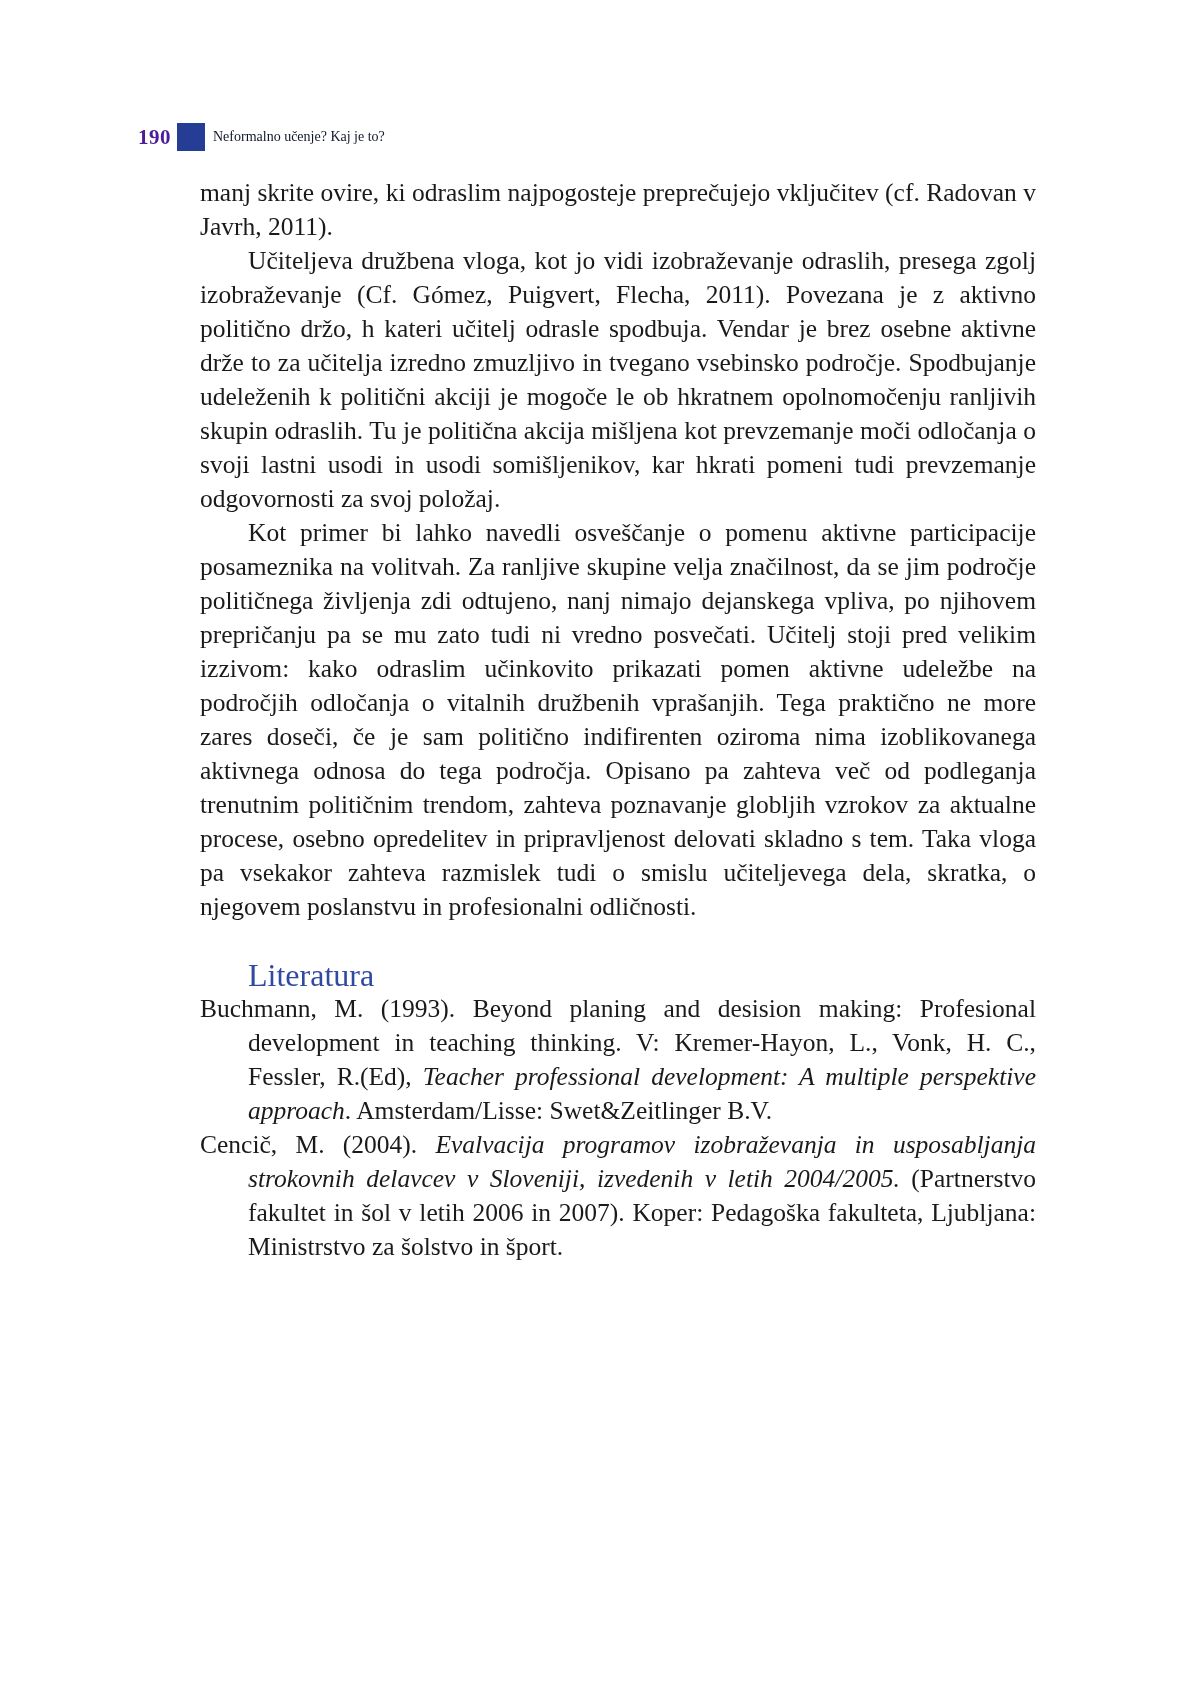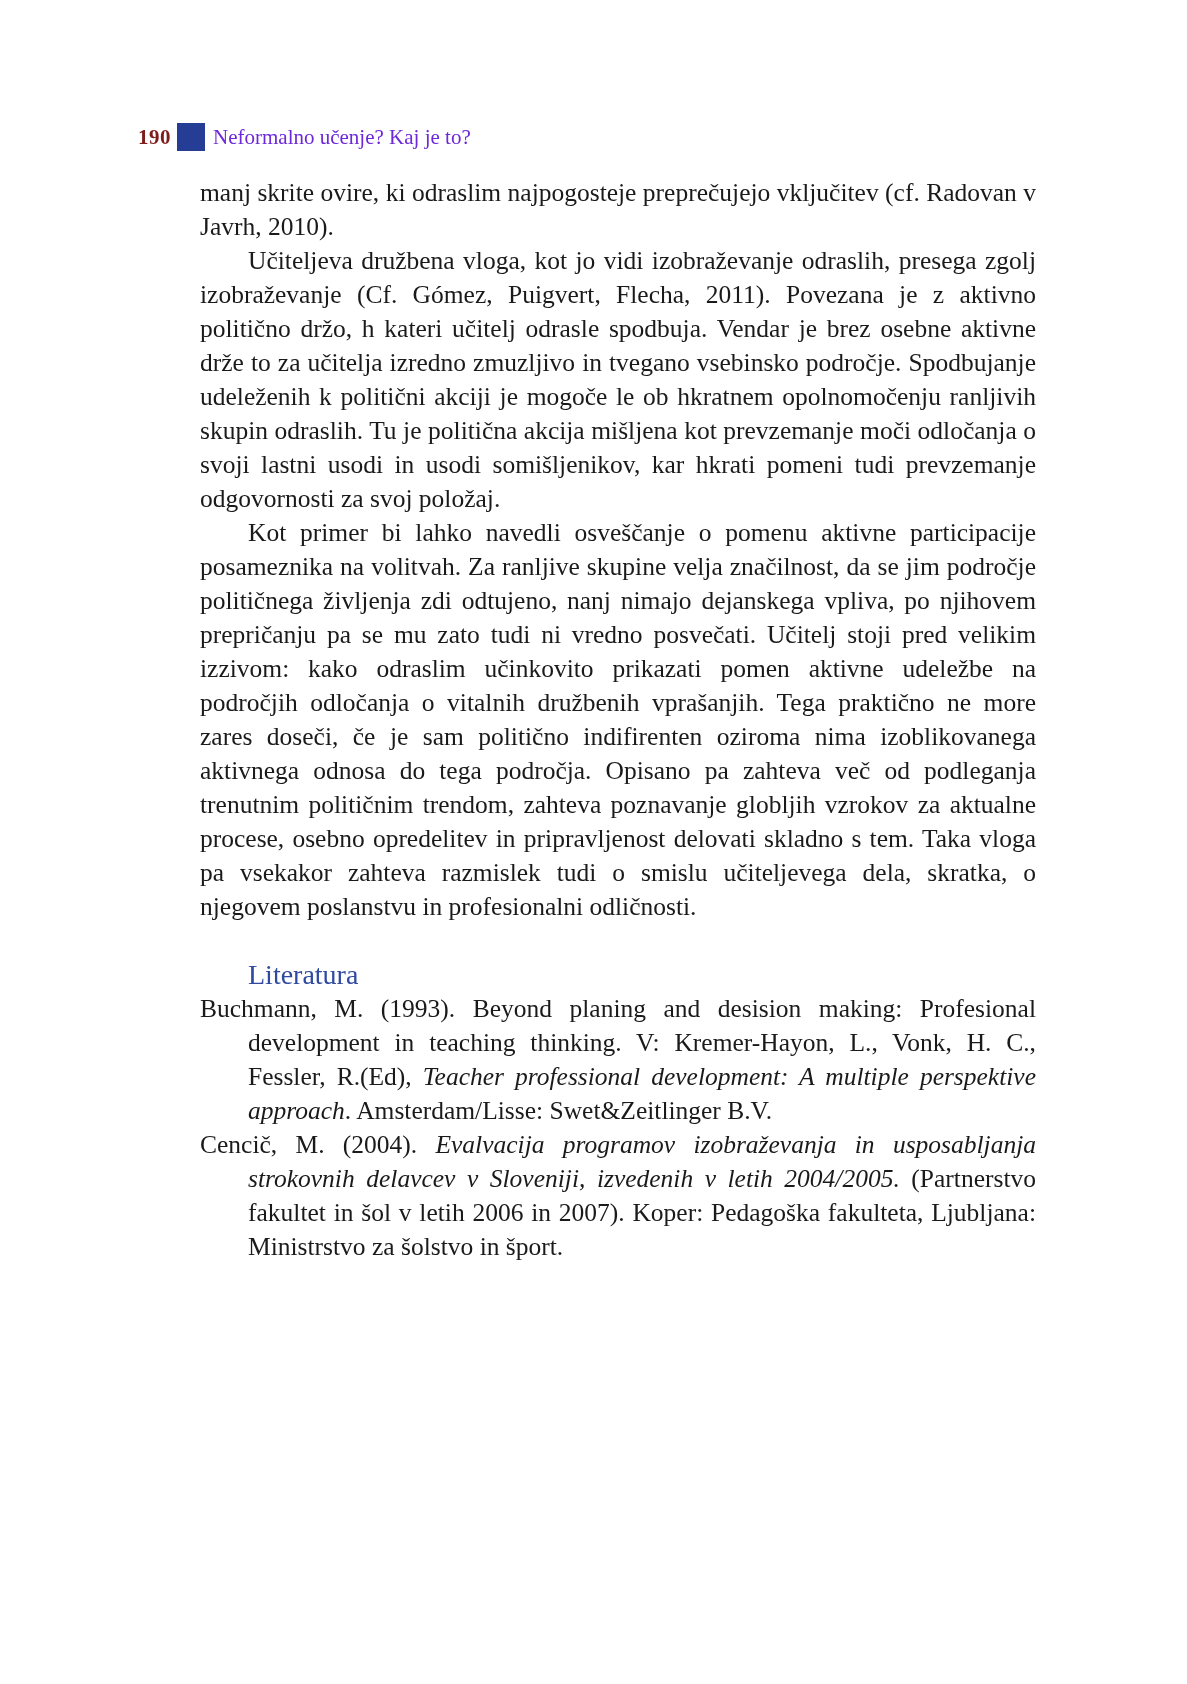--- a/index.html
+++ b/index.html
@@ -1,40 +1,40 @@
 <!DOCTYPE html>
 <html><head>
 <meta charset="utf-8">
 <style>
   html, body { margin: 0; padding: 0; background: #ffffff; }
   body { width: 1187px; height: 1684px; position: relative; overflow: hidden;
          font-family: "Liberation Serif", "DejaVu Serif", serif; color: #1a1a1a; }
   .header { position: absolute; left: 138px; top: 122px; height: 30px; display: flex; align-items: center; }
-  .page-num { font-size: 21px; font-weight: bold; letter-spacing: 0.5px; color: #7f1d1d; }
+  .page-num { font-size: 21px; font-weight: bold; letter-spacing: 0.5px; color: #4c1d95; }
   .square { width: 28px; height: 28px; background: #253d95; margin-left: 6px; margin-right: 8px; }
-  .running-title { font-size: 21px; color: #6d28d9; }
+  .running-title { font-size: 14px; color: #0f172a; }
   .content { position: absolute; left: 200px; top: 176px; width: 836px; font-size: 25.5px; line-height: 34px; }
   .content p { margin: 0; text-align: justify; }
   .indent { text-indent: 48px; }
   .subhead { color: #2f4aa0; font-style: italic; font-size: 28px; margin: 22px 0 0 48px; line-height: 34px; }
-  .lit-head { color: #2f4aa0; font-size: 28px; margin: 34px 0 0 48px; line-height: 34px; }
+  .lit-head { color: #2f4aa0; font-size: 32px; margin: 34px 0 0 48px; line-height: 34px; }
   .ref { padding-left: 48px; text-indent: -48px; text-align: justify; }
   em { font-style: italic; }
 </style>
 </head>
 <body>
 
 <div class="header">
   <span class="page-num">190</span>
   <span class="square"></span>
   <span class="running-title">Neformalno učenje? Kaj je to?</span>
 </div>
 
 <div class="content">
-  <p>manj skrite ovire, ki odraslim najpogosteje preprečujejo vključitev (cf. Radovan v Javrh, 2010).</p>
+  <p>manj skrite ovire, ki odraslim najpogosteje preprečujejo vključitev (cf. Radovan v Javrh, 2011).</p>
   <p class="indent">Učiteljeva družbena vloga, kot jo vidi izobraževanje odraslih, presega zgolj izobraževanje (Cf. Gómez, Puigvert, Flecha, 2011). Povezana je z aktivno politično držo, h kateri učitelj odrasle spodbuja. Vendar je brez osebne aktivne drže to za učitelja izredno zmuzljivo in tvegano vsebinsko področje. Spodbujanje udeleženih k politični akciji je mogoče le ob hkratnem opolnomočenju ranljivih skupin odraslih. Tu je politična akcija mišljena kot prevzemanje moči odločanja o svoji lastni usodi in usodi somišljenikov, kar hkrati pomeni tudi prevzemanje odgovornosti za svoj položaj.</p>
   <p class="indent">Kot primer bi lahko navedli osveščanje o pomenu aktivne participacije posameznika na volitvah. Za ranljive skupine velja značilnost, da se jim področje političnega življenja zdi odtujeno, nanj nimajo dejanskega vpliva, po njihovem prepričanju pa se mu zato tudi ni vredno posvečati. Učitelj stoji pred velikim izzivom: kako odraslim učinkovito prikazati pomen aktivne udeležbe na področjih odločanja o vitalnih družbenih vprašanjih. Tega praktično ne more zares doseči, če je sam politično indifirenten oziroma nima izoblikovanega aktivnega odnosa do tega področja. Opisano pa zahteva več od podleganja trenutnim političnim trendom, zahteva poznavanje globljih vzrokov za aktualne procese, osebno opredelitev in pripravljenost delovati skladno s tem. Taka vloga pa vsekakor zahteva razmislek tudi o smislu učiteljevega dela, skratka, o njegovem poslanstvu in profesionalni odličnosti.</p>
 
   <div class="lit-head">Literatura</div>
 
   <p class="ref"><span>Buchmann, M. (1993). Beyond planing and desision making: Profesional development in teaching thinking. V: Kremer-Hayon, L., Vonk, H. C., Fessler, R.(Ed), </span><em>Teacher professional development: A multiple perspektive approach</em><span>. Amsterdam/Lisse: Swet&amp;Zeitlinger B.V.</span></p>
   <p class="ref"><span>Cencič, M. (2004). </span><em>Evalvacija programov izobraževanja in usposabljanja strokovnih delavcev v Sloveniji, izvedenih v letih 2004/2005.</em><span> (Partnerstvo fakultet in šol v letih 2006 in 2007). Koper: Pedagoška fakulteta, Ljubljana: Ministrstvo za šolstvo in šport.</span></p>
 </div>
 
 </body></html>

